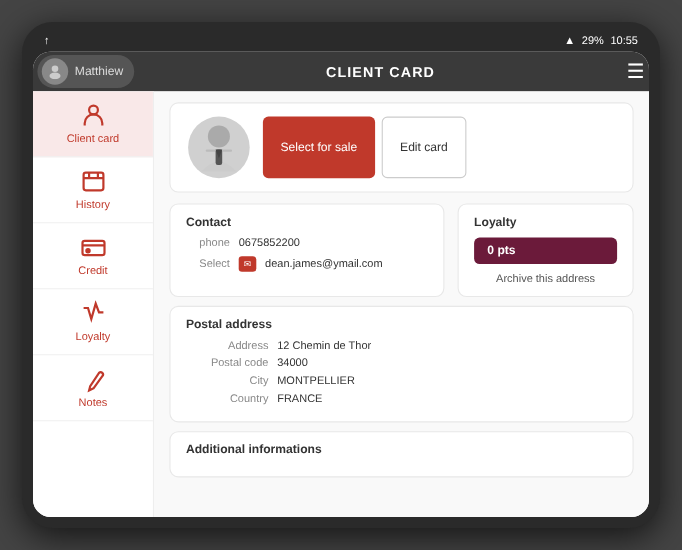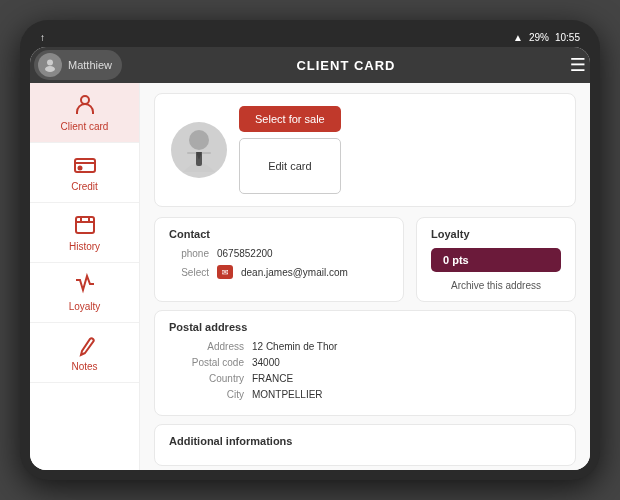--- a/index.html
+++ b/index.html
@@ -161,21 +161,21 @@
 
     .client-name h2 {
       font-size: 17px;
       font-weight: 600;
       color: #222;
       line-height: 1.3;
     }
 
     .client-actions {
       display: flex;
-      flex-direction: column;
+      flex-direction: row;
       gap: 6px;
     }
 
     .btn-select {
       background: #c0392b;
       color: #fff;
       border: none;
       padding: 7px 16px;
       border-radius: 5px;
       font-size: 11px;
@@ -347,33 +347,33 @@
         <div class="sidebar-item active">
           <svg viewBox="0 0 24 24" fill="none" stroke="#c0392b" stroke-width="2">
               <circle cx="12" cy="7" r="4"></circle>
               <path d="M4 21v-2a8 8 0 0116 0v2"></path>
             </svg>
           <span>Client card</span>
         </div>
 
         <div class="sidebar-item">
           <svg viewBox="0 0 24 24" fill="none" stroke="#c0392b" stroke-width="2">
+              <rect x="3" y="4" width="18" height="16" rx="2"></rect>
+              <path d="M3 9h18M8 4v5M16 4v5"></path>
+            </svg>
+          <span>History</span>
+        </div>
+
+        <div class="sidebar-item">
+          <svg viewBox="0 0 24 24" fill="none" stroke="#c0392b" stroke-width="2">
               <rect x="2" y="6" width="20" height="13" rx="2"></rect>
               <path d="M2 10h20"></path>
               <circle cx="7" cy="15" r="1.5" fill="#c0392b"></circle>
             </svg>
           <span>Credit</span>
-        </div>
-
-        <div class="sidebar-item">
-          <svg viewBox="0 0 24 24" fill="none" stroke="#c0392b" stroke-width="2">
-              <rect x="3" y="4" width="18" height="16" rx="2"></rect>
-              <path d="M3 9h18M8 4v5M16 4v5"></path>
-            </svg>
-          <span>History</span>
         </div>
 
         <div class="sidebar-item">
           <svg viewBox="0 0 24 24" fill="none" stroke="#c0392b" stroke-width="2">
               <path d="M3 7h4l3 10 4-14 3 8h4"></path>
             </svg>
           <span>Loyalty</span>
         </div>
 
         <div class="sidebar-item">
@@ -431,26 +431,26 @@
           <div class="section-title">Postal address</div>
           <div class="address-row">
             <span class="addr-label">Address</span>
             <span class="addr-value">12 Chemin de Thor</span>
           </div>
           <div class="address-row">
             <span class="addr-label">Postal code</span>
             <span class="addr-value">34000</span>
           </div>
           <div class="address-row">
+            <span class="addr-label">City</span>
+            <span class="addr-value">MONTPELLIER</span>
+          </div>
+          <div class="address-row">
             <span class="addr-label">Country</span>
             <span class="addr-value">FRANCE</span>
-          </div>
-          <div class="address-row">
-            <span class="addr-label">City</span>
-            <span class="addr-value">MONTPELLIER</span>
           </div>
         </div>
 
         <div class="additional-block">
           <div class="section-title">Additional informations</div>
         </div>
 
       </div>
     </div>
   </div>

